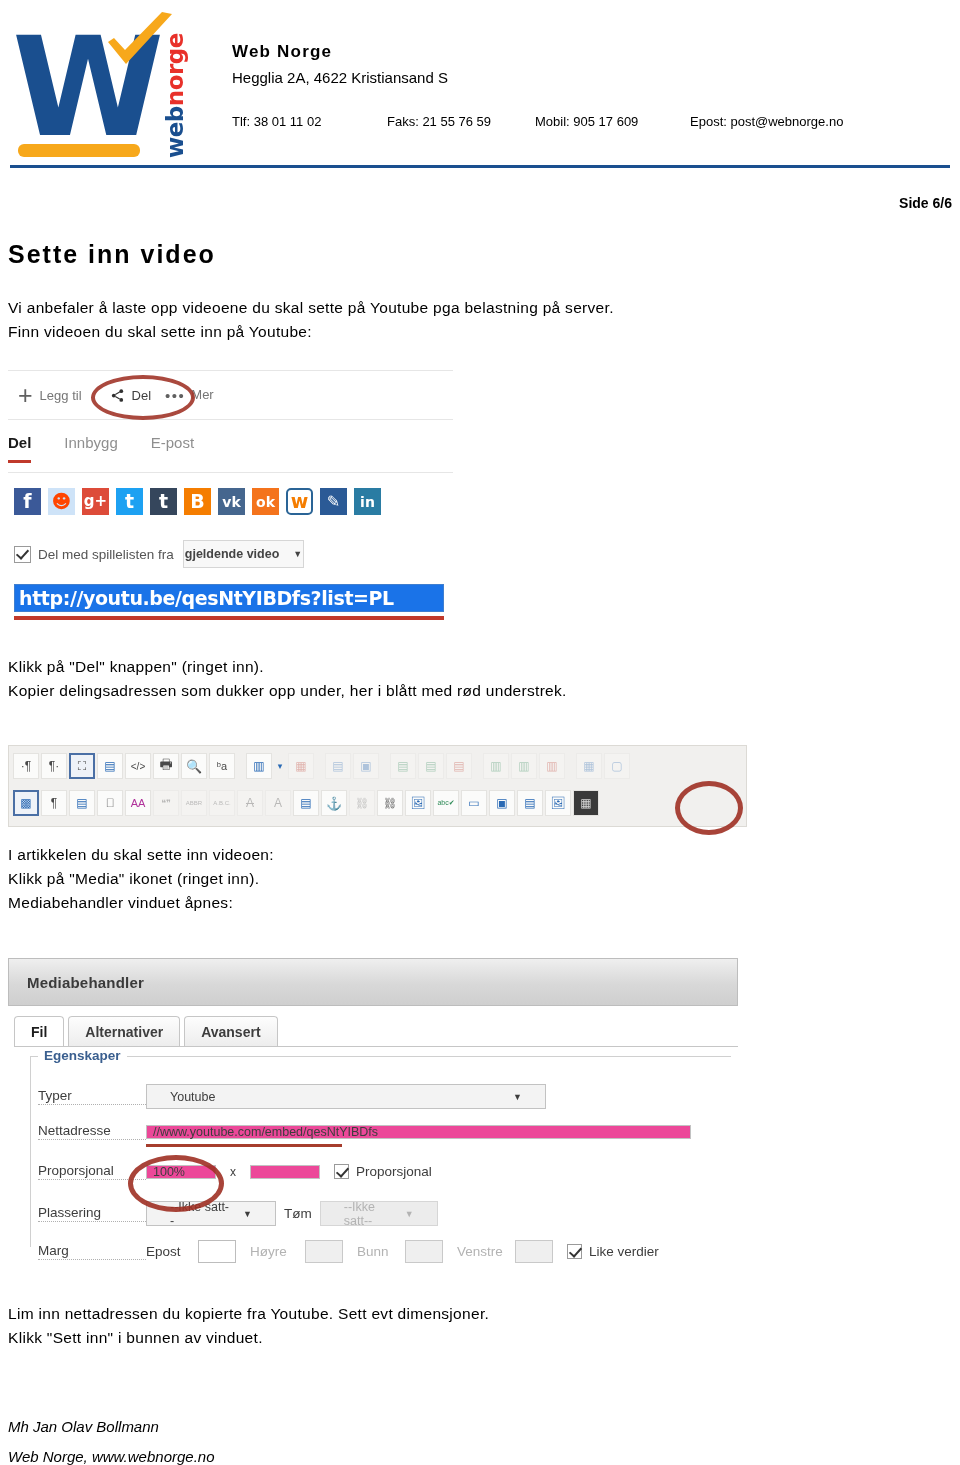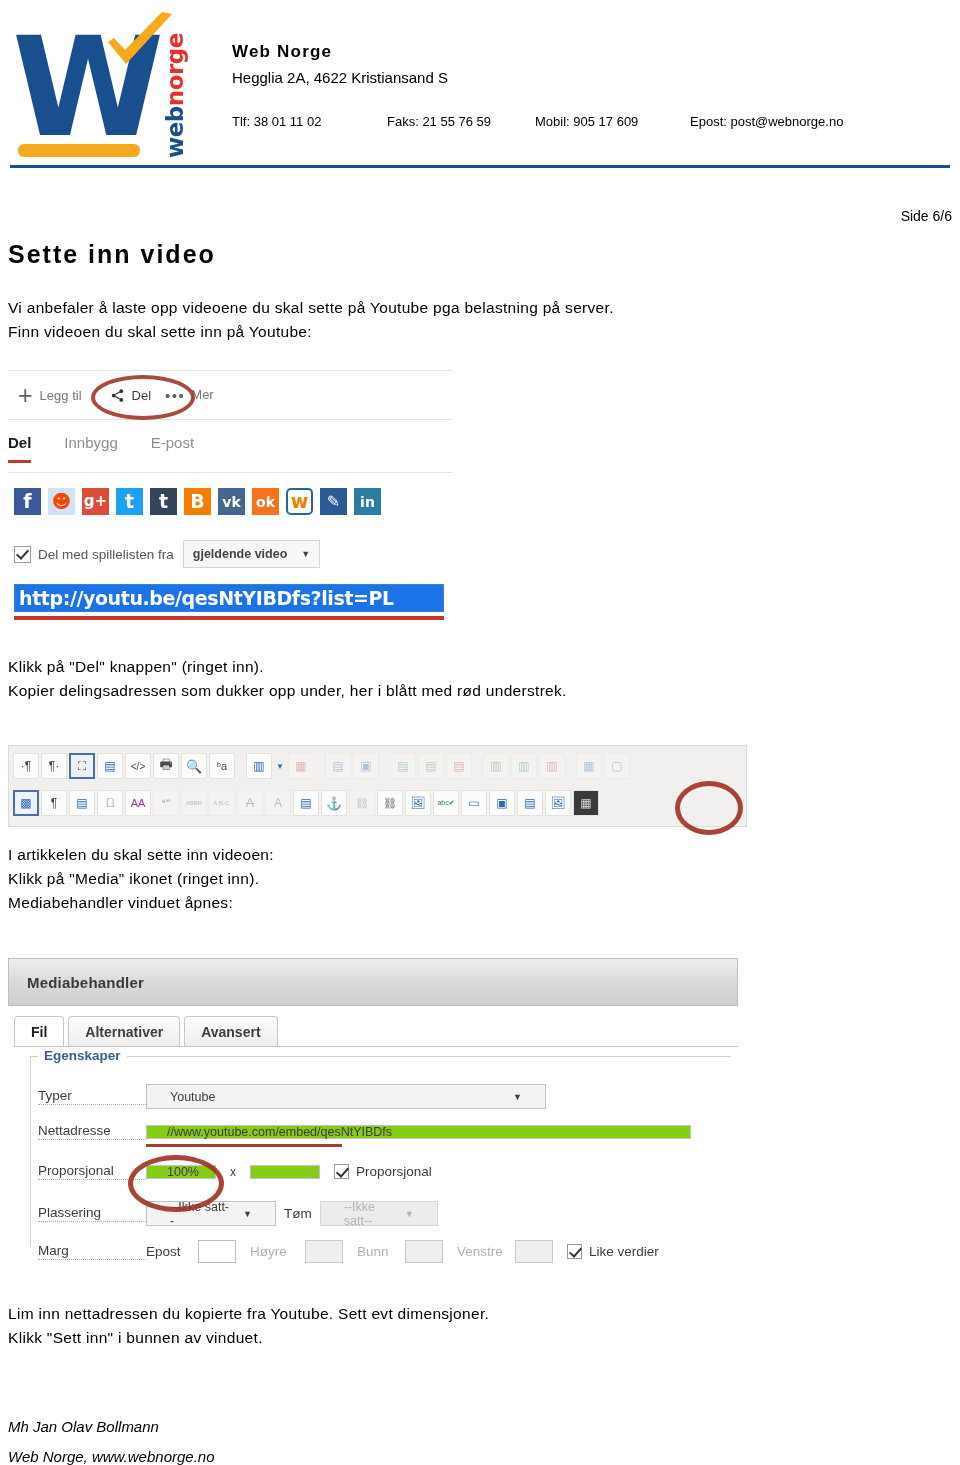--- a/index.html
+++ b/index.html
@@ -100,22 +100,23 @@
   .rule {
     position: absolute;
     left: 10px; top: 165px;
     width: 940px; height: 3px;
     background: #1a4f8f;
   }
 
   
   .page-number {
     position: absolute;
-    right: 8px; top: 208px;
+    right: 8px; top: 195px;
     font-size: 14px;
+    font-weight: bold;
   }
   .doc-title {
     position: absolute;
     left: 8px; top: 240px;
     font-size: 25px;
     font-weight: bold;
     letter-spacing: 2px;
   }
   .para {
     position: absolute;
@@ -250,21 +251,21 @@
     border-width: 0 2px 2px 0;
     transform: rotate(42deg);
   }
   .pl-label { font-size: 13.5px; color: #555; margin-right: 9px; }
   .pl-select {
     border: 1px solid #d6d6d6;
     background: #f8f8f8;
     font-size: 12.5px;
     font-weight: bold;
     color: #444;
-    padding: 6px 9px;
+    padding: 6px 1px;
     display: flex;
     align-items: center;
   }
   .pl-select .caret { margin-left: 14px; font-size: 9px; }
   .yt-url {
     position: absolute;
     left: 6px; top: 222px;
     width: 430px;
     box-sizing: border-box;
     border: 1px solid #3f7fd0;
@@ -420,28 +421,28 @@
   .frow-marg    { top: 282px; }
   .flabel {
     width: 108px;
     font-size: 13.5px;
     color: #3d3d3d;
     border-bottom: 1px dotted #b0b0b0;
     padding-bottom: 1px;
   }
   .finput {
     border: 1px solid #c2c2c2;
-    background: #84cc16;
+    background: #ec4899;
     height: 14px;
     box-sizing: border-box;
     font-size: 12.5px;
     color: #3d3d3d;
     display: flex;
     align-items: center;
-    padding: 0 20px;
+    padding: 0 6px;
   }
   .fselect {
     border: 1px solid #c2c2c2;
     background: #f3f3f3;
     height: 25px;
     box-sizing: border-box;
     font-size: 12.5px;
     color: #3d3d3d;
     display: flex;
     align-items: center;

